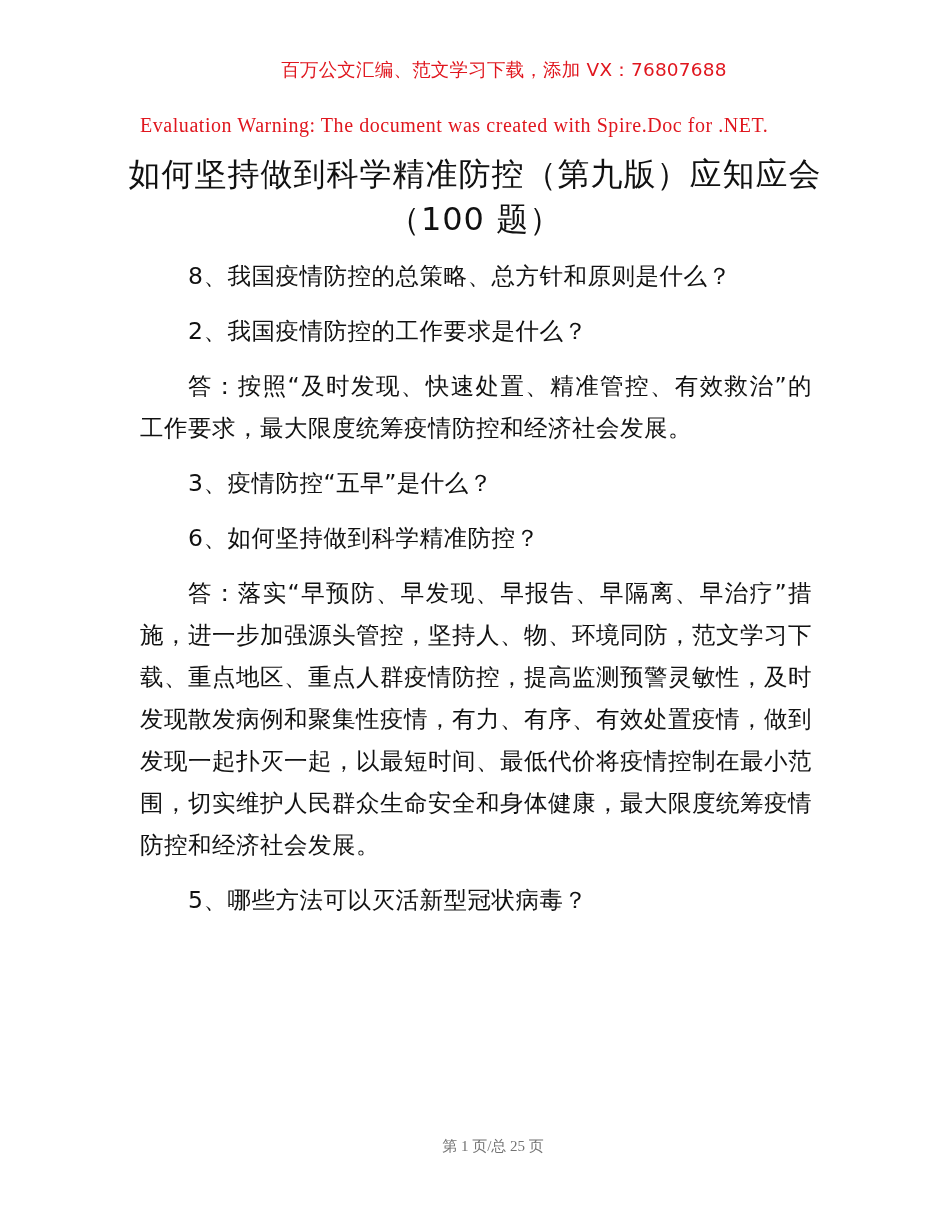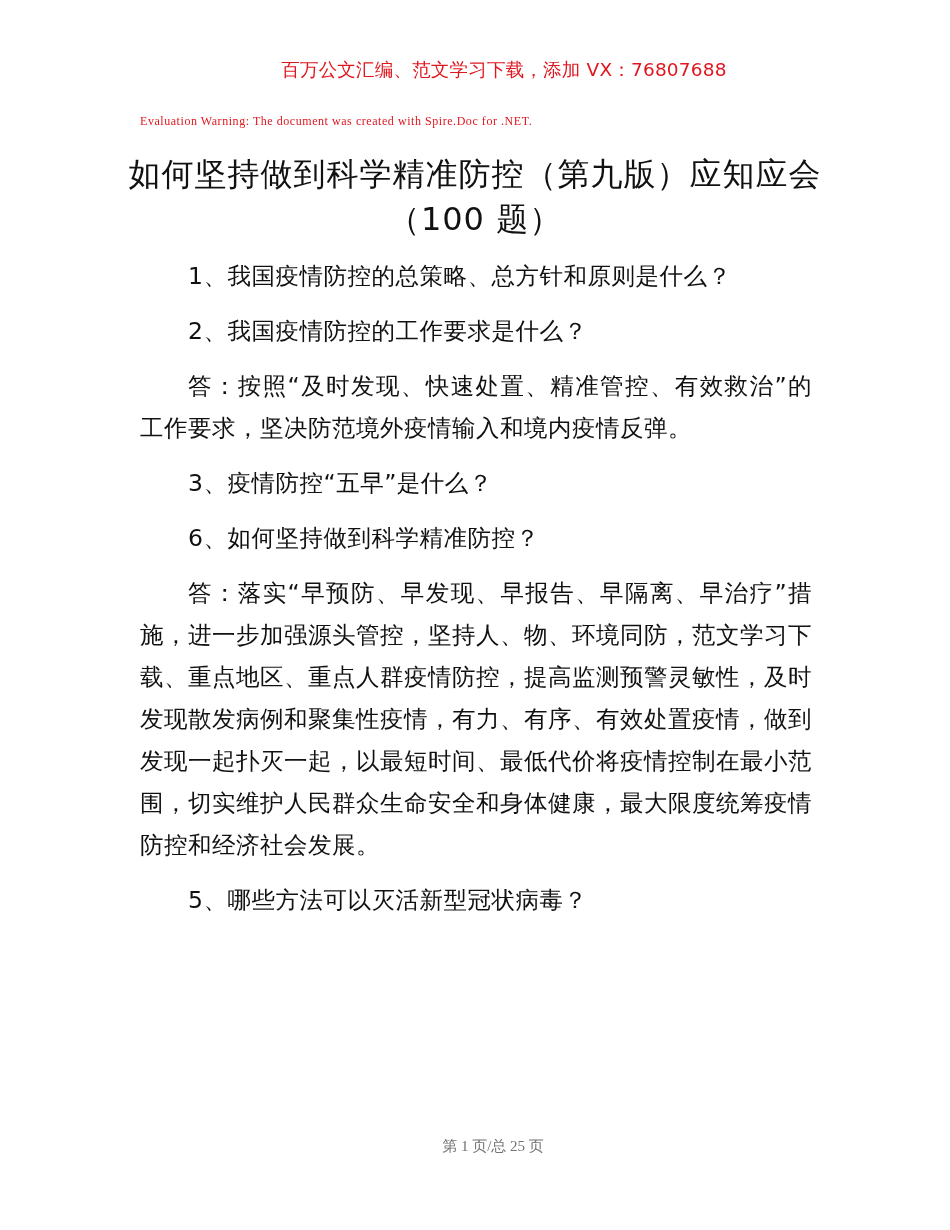--- a/index.html
+++ b/index.html
@@ -32,21 +32,21 @@
       letter-spacing: 0.2px;
       margin-left: 29px;
     }
     .eval-warning {
       position: absolute;
       top: 114px;
       left: 140px;
       width: 700px;
       color: #e0161e;
       font-family: "Liberation Serif", "DejaVu Serif", serif;
-      font-size: 12px;
+      font-size: 20px;
       letter-spacing: 0.55px;
       white-space: nowrap;
     }
     .doc-title {
       position: absolute;
       top: 152px;
       left: 120px;
       width: 710px;
       text-align: center;
       font-size: 32px;
@@ -87,24 +87,24 @@
 </head>
 <body>
 
 <div class="page">
   <div class="header-ad">百万公文汇编、范文学习下载，添加 VX：76807688</div>
   <div class="eval-warning">Evaluation Warning: The document was created with Spire.Doc for .NET.</div>
 
   <h1 class="doc-title">如何坚持做到科学精准防控（第九版）应知应会（100 题）</h1>
 
   <div class="content">
-    <p class="para question">1、我国疫情防控的总策略、总方针和原则是什么？</p>
+    <p class="para question">8、我国疫情防控的总策略、总方针和原则是什么？</p>
 
     <p class="para question">2、我国疫情防控的工作要求是什么？</p>
-    <p class="para answer">答：按照“及时发现、快速处置、精准管控、有效救治”的工作要求，坚决防范境外疫情输入和境内疫情反弹。</p>
+    <p class="para answer">答：按照“及时发现、快速处置、精准管控、有效救治”的工作要求，最大限度统筹疫情防控和经济社会发展。</p>
 
     <p class="para question">3、疫情防控“五早”是什么？</p>
 
     <p class="para question">6、如何坚持做到科学精准防控？</p>
     <p class="para answer">答：落实“早预防、早发现、早报告、早隔离、早治疗”措施，进一步加强源头管控，坚持人、物、环境同防，范文学习下载、重点地区、重点人群疫情防控，提高监测预警灵敏性，及时发现散发病例和聚集性疫情，有力、有序、有效处置疫情，做到发现一起扑灭一起，以最短时间、最低代价将疫情控制在最小范围，切实维护人民群众生命安全和身体健康，最大限度统筹疫情防控和经济社会发展。</p>
 
     <p class="para question">5、哪些方法可以灭活新型冠状病毒？</p>
   </div>
 
   <div class="footer">第 1 页/总 25 页</div>

